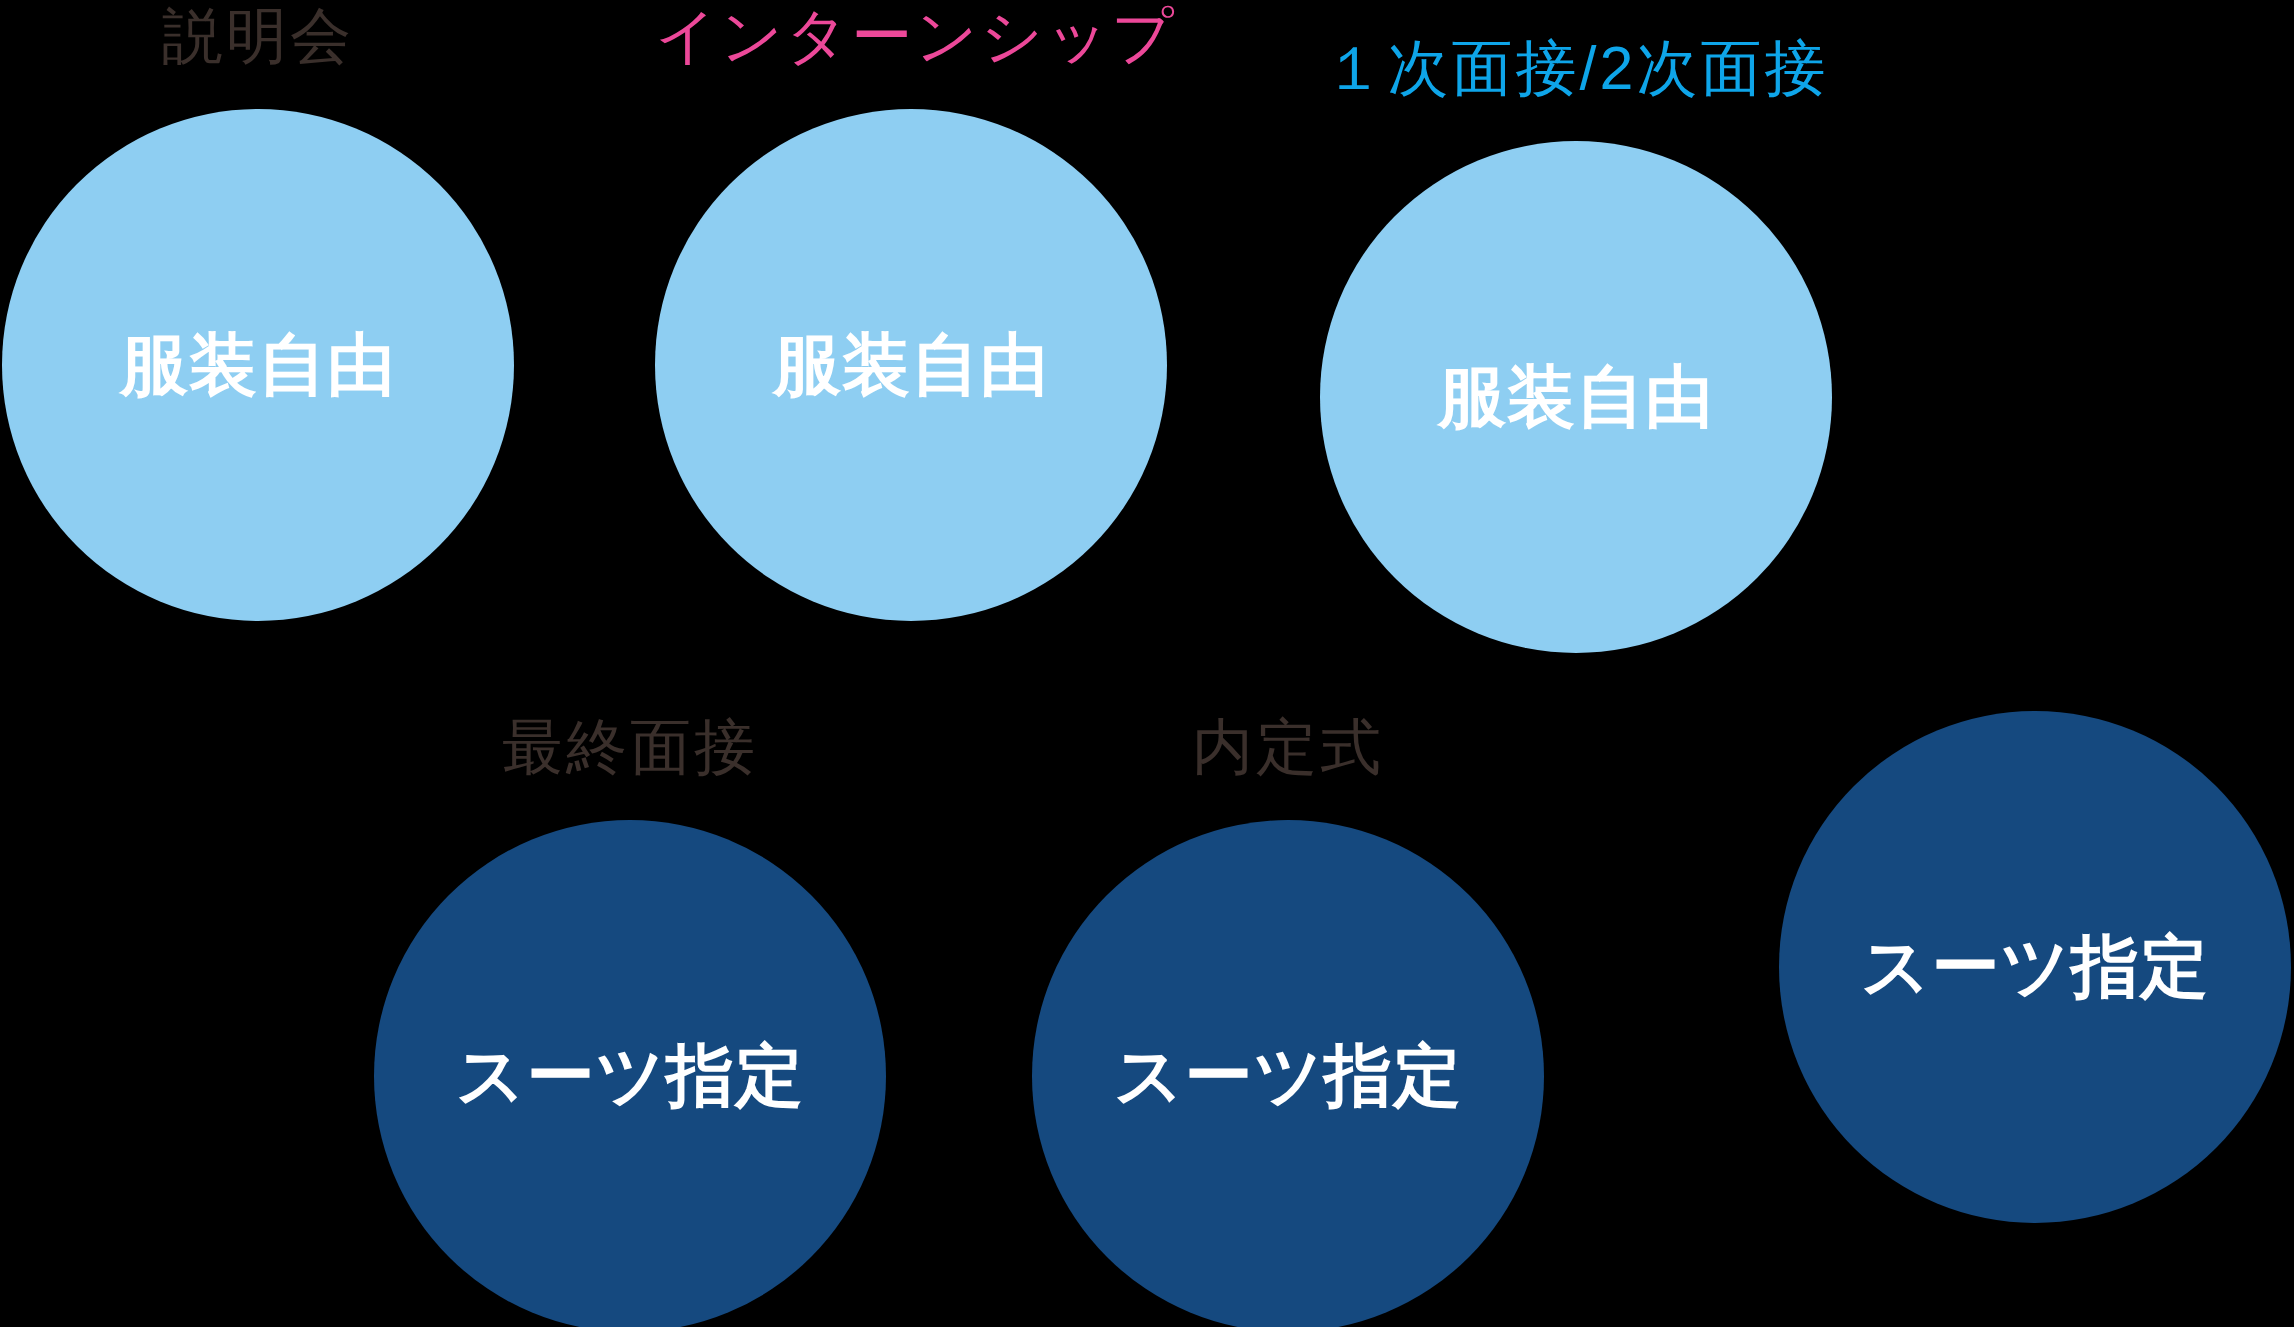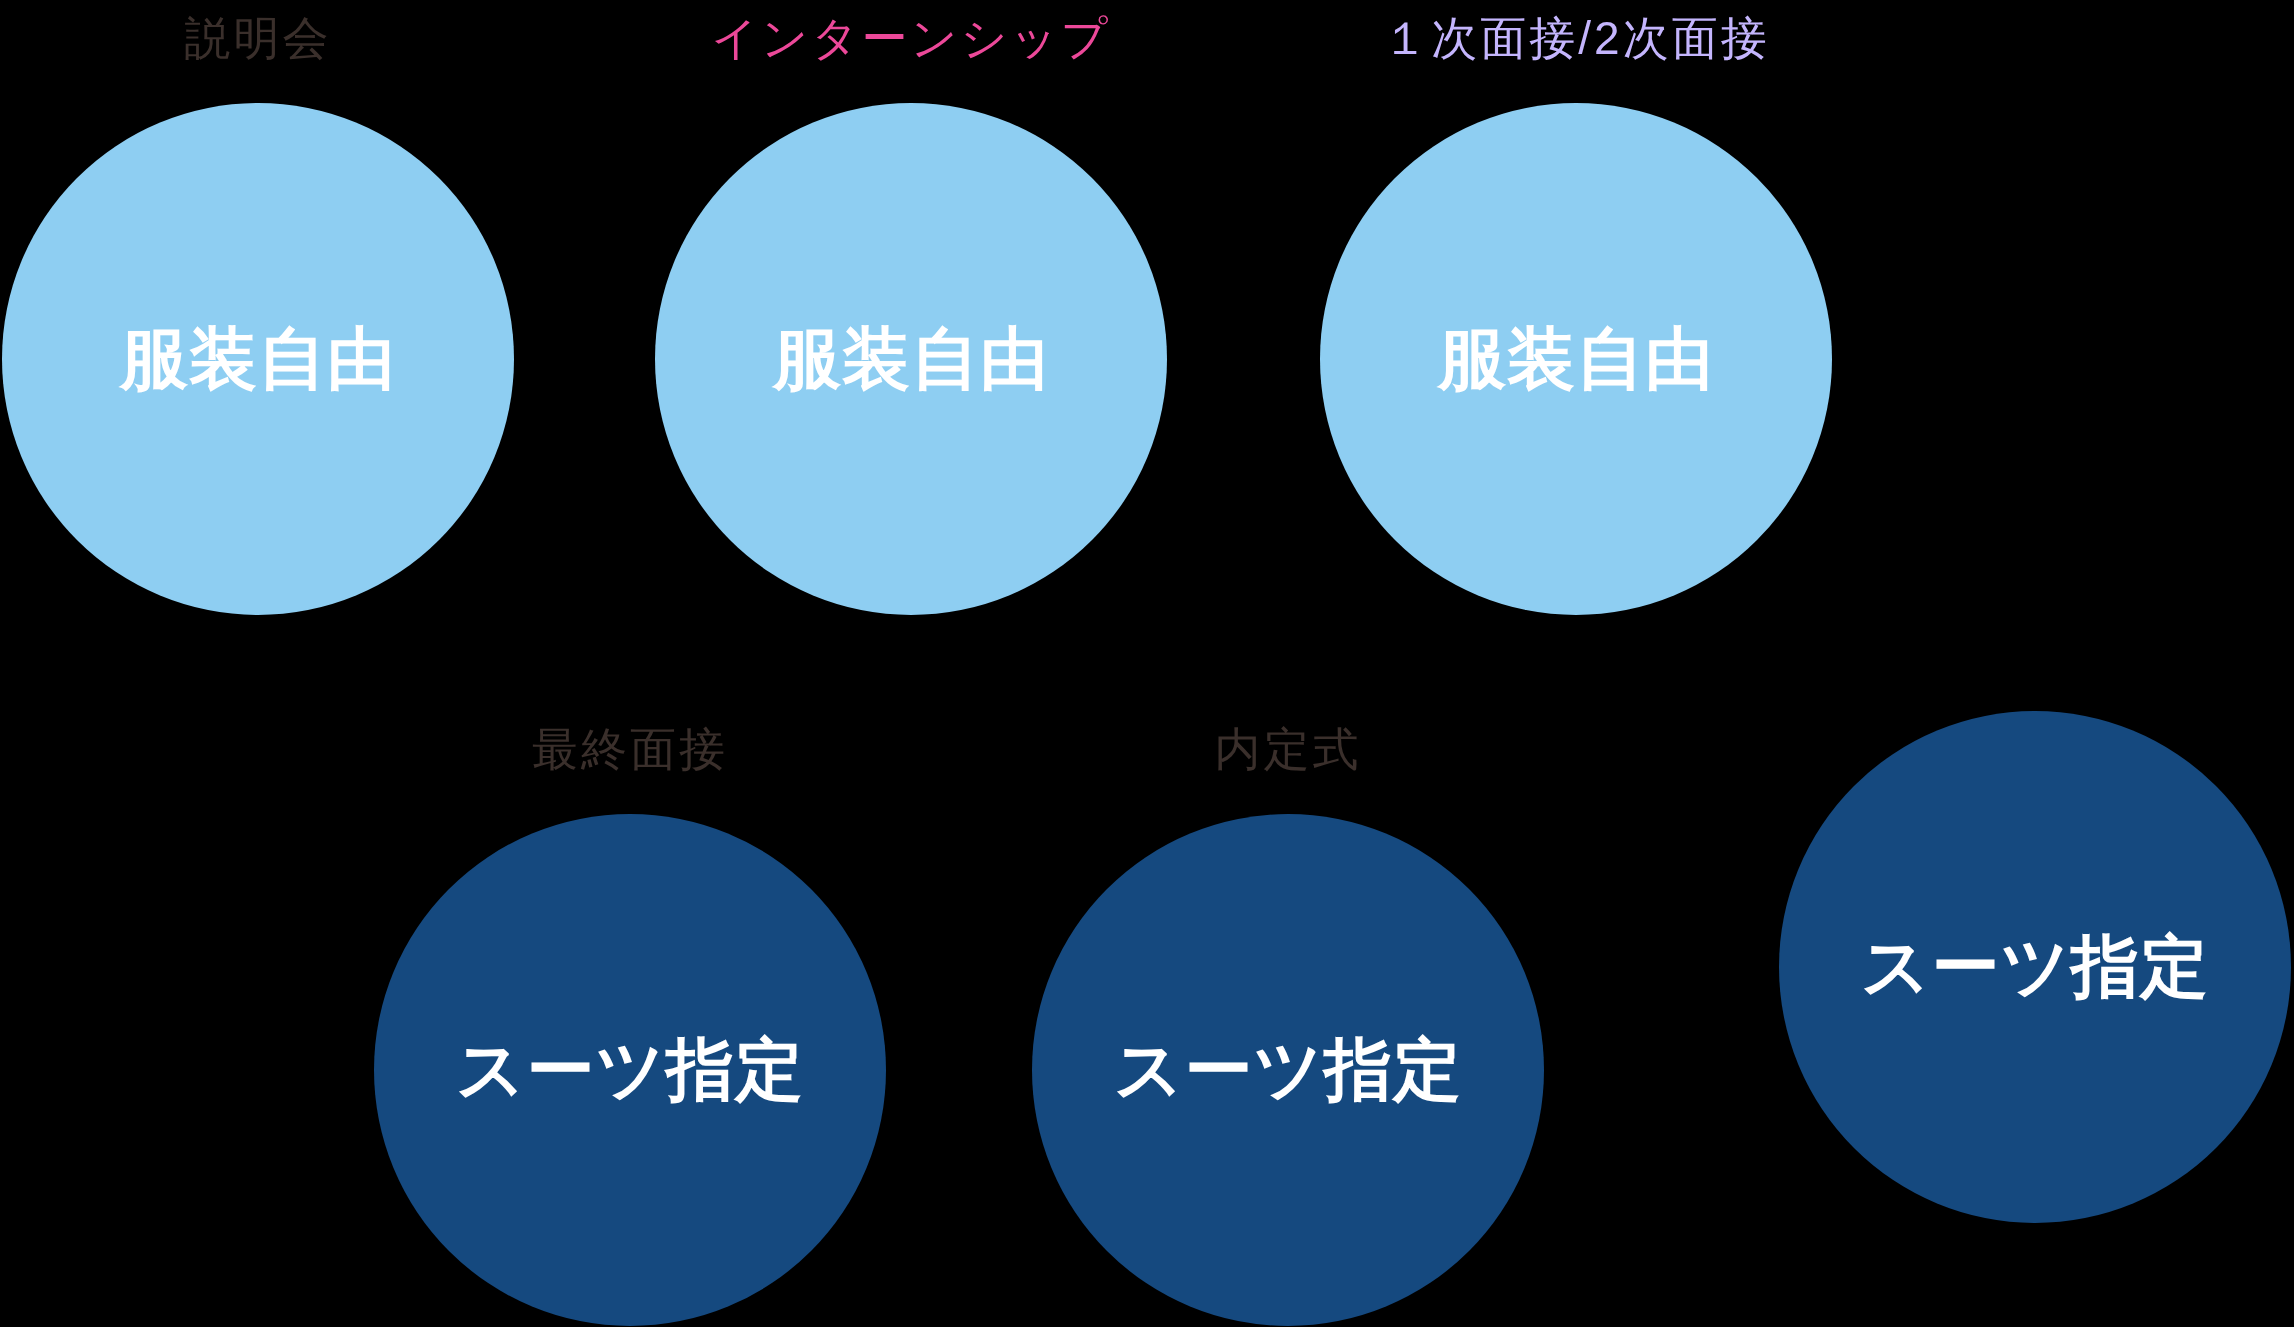--- a/index.html
+++ b/index.html
@@ -14,23 +14,23 @@
     overflow: hidden;
     font-family: "Liberation Sans", "DejaVu Sans", sans-serif;
   }
   .step {
     position: absolute;
     width: 512px;
     text-align: center;
   }
   .step-label {
     display: block;
-    font-size: 46px;
+    font-size: 61px;
     line-height: 1;
-    padding-top: 15px;
+    padding-top: 6px;
     margin-bottom: 42px;
     letter-spacing: 3px;
     font-weight: 500;
     white-space: nowrap;
   }
   .circle {
     width: 512px;
     height: 512px;
     border-radius: 50%;
     display: flex;
@@ -62,21 +62,21 @@
 </div>
 
 <div class="step step-2">
   <div class="step-label" style="color: #ec4899;">インターンシップ</div>
   <div class="circle" style="background-color: rgb(142, 206, 242);">
     <span class="circle-text" style="color: rgb(255, 255, 255);">服装自由</span>
   </div>
 </div>
 
 <div class="step step-3">
-  <div class="step-label" style="color: #c4b5fd;">１次面接/2次面接</div>
+  <div class="step-label" style="color: #0ea5e9; margin-top: 32px;">１次面接/2次面接</div>
   <div class="circle" style="background-color: rgb(142, 206, 242);">
     <span class="circle-text" style="color: rgb(255, 255, 255);">服装自由</span>
   </div>
 </div>
 
 <div class="step step-4">
   <div class="step-label" style="color: rgb(58, 47, 43);">最終面接</div>
   <div class="circle" style="background-color: rgb(21, 73, 127);">
     <span class="circle-text" style="color: rgb(255, 255, 255);">スーツ指定</span>
   </div>

